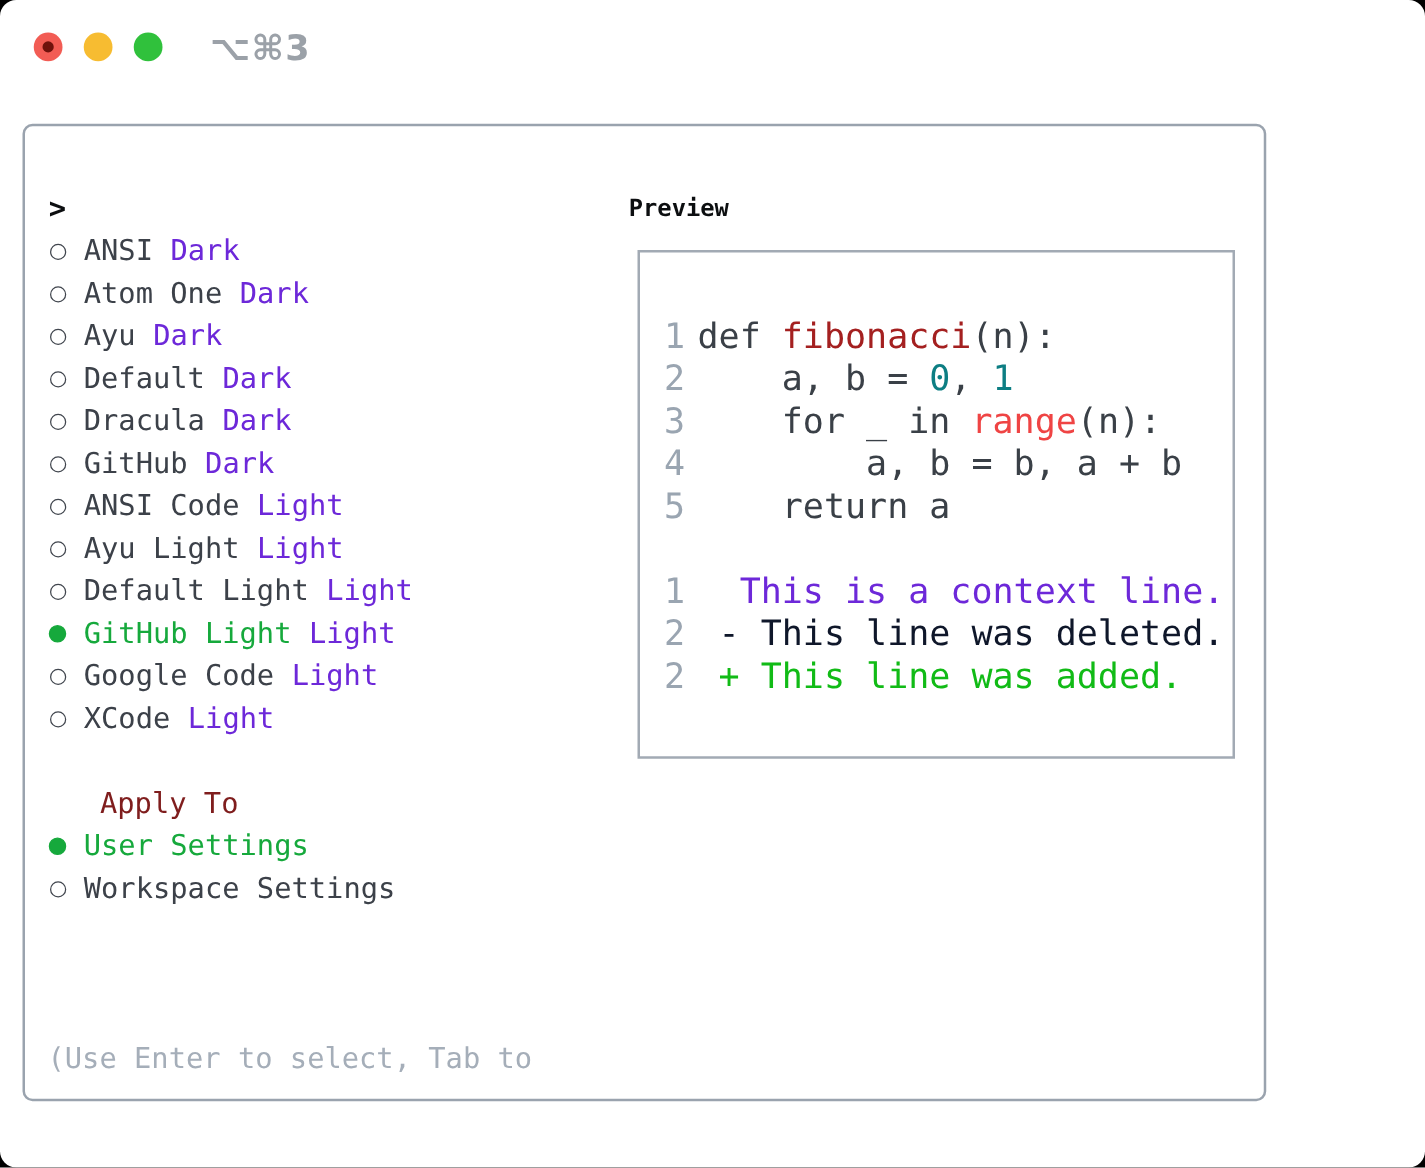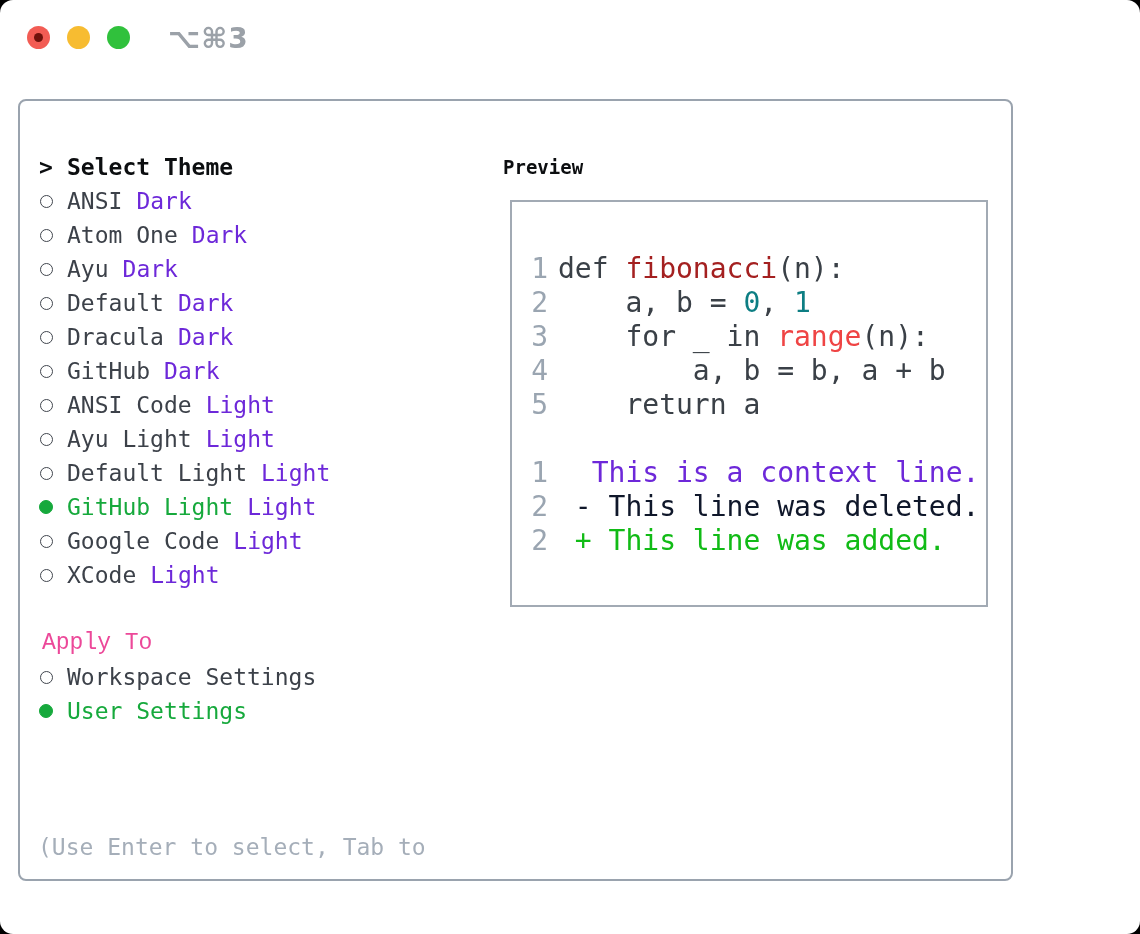--- a/index.html
+++ b/index.html
@@ -31,21 +31,21 @@
   .left-col{position:absolute;left:0;top:49px;width:480px;font-size:23px;color:#3c4149;}
   .row{height:34px;display:flex;align-items:center;}
   .marker{flex:0 0 14px;margin-left:19px;display:flex;align-items:center;justify-content:center;}
   .circle{width:13px;height:13px;border:1.5px solid #41464e;border-radius:50%;box-sizing:border-box;}
   .circle.filled{background:#16a93c;border-color:#16a93c;width:14px;height:14px;}
   .chev{color:#0c0e10;font-weight:bold;}
   .row .label{margin-left:14px;white-space:pre;}
   .row .tag{margin-left:14px;color:#6d28d9;white-space:pre;}
   .row.header .label{font-weight:bold;color:#0c0e10;}
   .row.sel .label{color:#16a93c;}
-  .section-title{height:34px;line-height:34px;padding-left:22px;color:#ec4899;font-family:Liberation Mono, monospace;}
+  .section-title{height:34px;line-height:34px;padding-left:60px;color:#7f1d1d;}
   .spacer{height:34px;}
   .help{padding-left:18px;color:#a5aeb9;line-height:34px;white-space:pre;}
   
   .preview-title{
     position:absolute;left:483px;top:49px;height:34px;line-height:34px;
     font-size:19px;font-weight:bold;color:#0c0e10;
   }
   .preview-box{
     position:absolute;left:490px;top:99px;width:478px;height:407px;
     border:2px solid #a2aab4;box-sizing:border-box;background:#fff;overflow:hidden;
@@ -75,21 +75,20 @@
     <span class="light green"></span>
     <span class="win-title">⌥⌘3</span>
   </div>
 
   <div class="panel">
 
     <div class="left-col">
 
       <div class="row header">
         <span class="marker chev">&gt;</span>
-        <span class="label">Select Theme</span>
       </div>
 
       <div class="row">
         <span class="marker">
             <span class="circle"></span>
           </span>
         <span class="label">ANSI</span>
           <span class="tag">Dark</span>
       </div>
       <div class="row">
@@ -166,31 +165,31 @@
         <span class="marker">
             <span class="circle"></span>
           </span>
         <span class="label">XCode</span>
           <span class="tag">Light</span>
       </div>
 
       <div class="spacer"></div>
 
       <div class="section-title">Apply To</div>
+      <div class="row sel">
+        <span class="marker">
+            <span class="circle filled"></span>
+          </span>
+        <span class="label">User Settings</span>
+      </div>
       <div class="row">
         <span class="marker">
             <span class="circle"></span>
           </span>
         <span class="label">Workspace Settings</span>
-      </div>
-      <div class="row sel">
-        <span class="marker">
-            <span class="circle filled"></span>
-          </span>
-        <span class="label">User Settings</span>
       </div>
 
       <div class="spacer"></div>
 
       <div class="help">
         <div>(Use Enter to select, Tab to</div>
         <div>change focus)</div>
       </div>
     </div>
 

